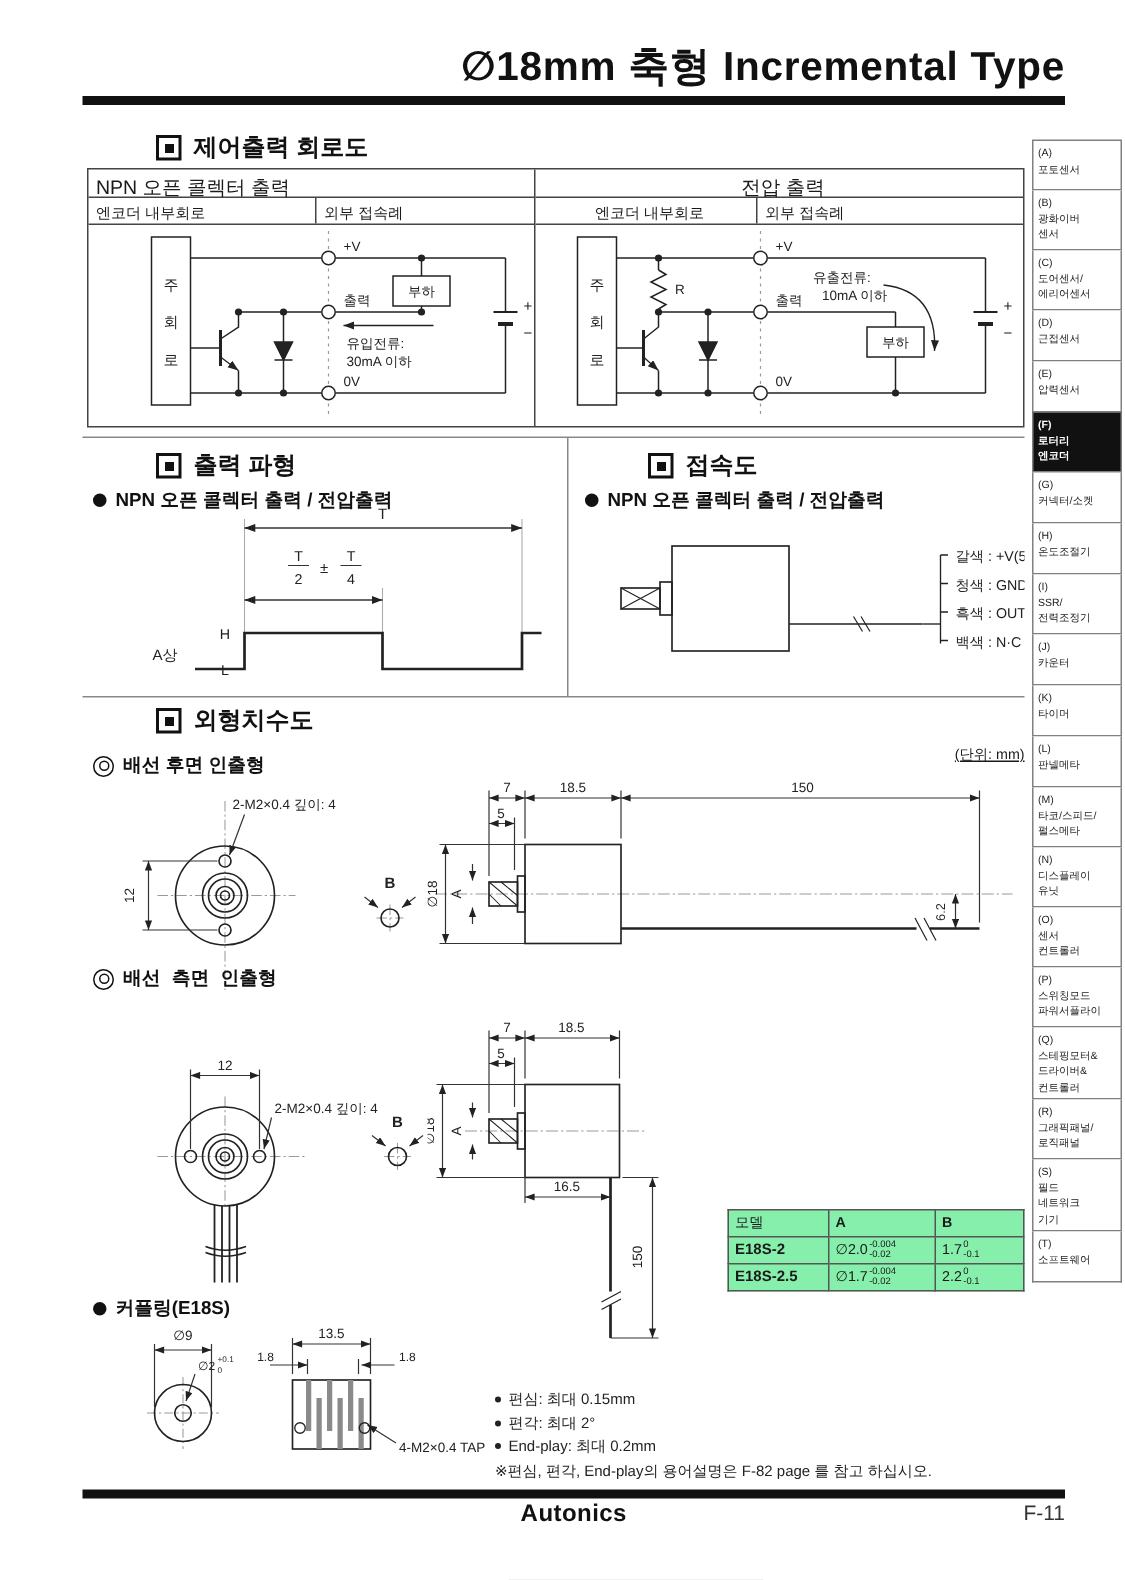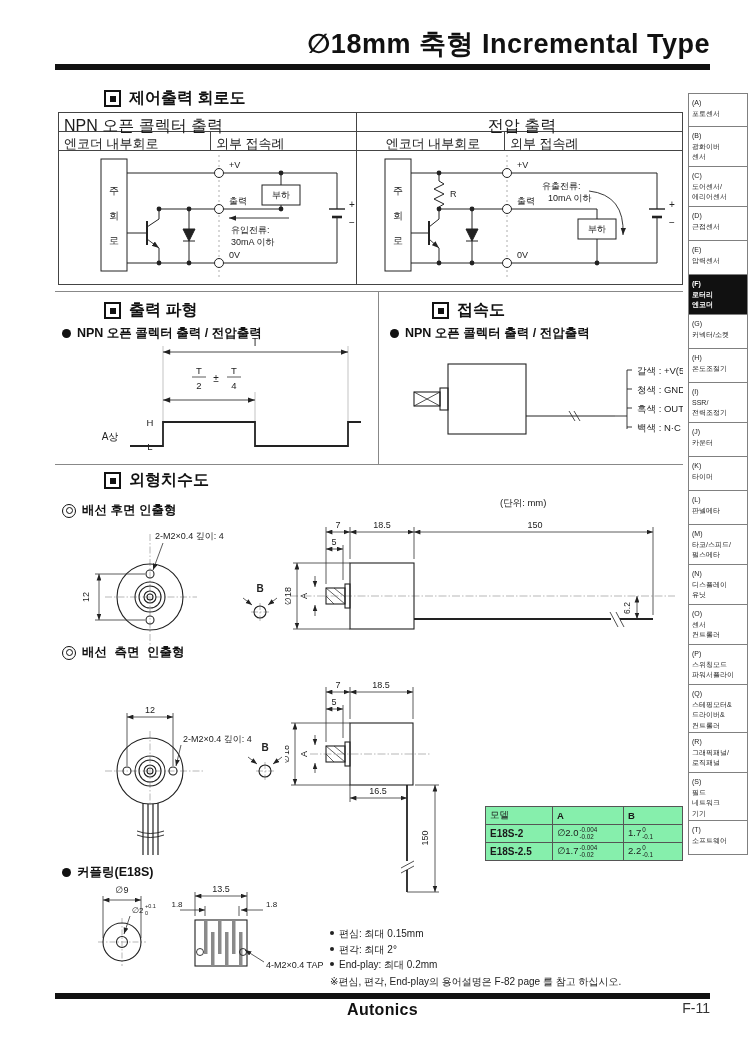--- a/index.html
+++ b/index.html
@@ -15,22 +15,22 @@
   .sq-icon::after{content:"";width:6px;height:6px;background:#111;}
   .bullet-h{display:flex;align-items:center;gap:6px;font-size:12.5px;font-weight:bold;color:#111;}
   .dot-icon{width:9px;height:9px;border-radius:50%;background:#111;flex:none;}
   .ring-icon{width:12px;height:12px;border-radius:50%;border:1.5px solid #111;display:inline-flex;align-items:center;justify-content:center;flex:none;}
   .ring-icon::after{content:"";width:5px;height:5px;border-radius:50%;border:1.5px solid #111;}
   
   .ctable{left:58px;top:112px;width:625px;height:173px;border:1px solid #444;display:flex;box-sizing:border-box;background:#fff;}
   .chalf{display:flex;flex-direction:column;box-sizing:border-box;}
   .chalf.l{width:298px;border-right:1px solid #444;}
   .chalf.r{width:326px;text-align:center;}
-  .crow1{height:19px;border-bottom:1px solid #444;font-size:16px;padding:3px 0 0 5px;box-sizing:border-box;}
-  .crow2{height:19px;border-bottom:1px solid #444;display:flex;font-size:13px;box-sizing:border-box;}
+  .crow1{height:19px;border-bottom:1px solid #444;font-size:13px;padding:3px 0 0 5px;box-sizing:border-box;}
+  .crow2{height:19px;border-bottom:1px solid #444;display:flex;font-size:10px;box-sizing:border-box;}
   .crow2 .c1{border-right:1px solid #444;padding:3px 0 0 5px;box-sizing:border-box;}
   .chalf.l .c1{width:152px;}
   .chalf.r .c1{width:148px;}
   .crow2 .c2{padding:3px 0 0 5px;}
   .cbody{flex:1;position:relative;}
   
   .hline{height:1px;background:#888;}
   .vline{width:1px;background:#888;}
   
   .sidebar{left:688px;top:93px;width:60px;}
@@ -245,21 +245,21 @@
     <text x="247" y="42" font-size="9.5">갈색 : +V(5VDC±5%)</text>
     <text x="247" y="61" font-size="9.5">청색 : GND(0V)</text>
     <text x="247" y="80" font-size="9.5">흑색 : OUT A</text>
     <text x="247" y="99" font-size="9.5">백색 : N·C</text>
   </svg>
 
   <div class="abs sec-h" style="left:62px;top:470px;">
     <span class="sq-icon"></span>
     <span>외형치수도</span>
   </div>
-  <div class="abs" style="left:500px;top:497px;width:183px;font-size:9.5px;">(단위: mm)</div>
+  <div class="abs" style="left:500px;top:497px;width:183px;text-align:right;font-size:9.5px;text-decoration:underline;">(단위: mm)</div>
 
   <div class="abs bullet-h" style="left:62px;top:502px;">
     <span class="ring-icon"></span>
     <span>배선 후면 인출형</span>
   </div>
 
   <svg class="abs" style="left:75px;top:528px;" width="230" height="135" viewBox="0 0 230 135">
     <g stroke="#999" stroke-width="0.7" stroke-dasharray="7 2 1.5 2" fill="none">
       <path d="M75,6 V132 M30,69 H122"></path>
       <path d="M176,84 H194 M185,75 V93"></path>

